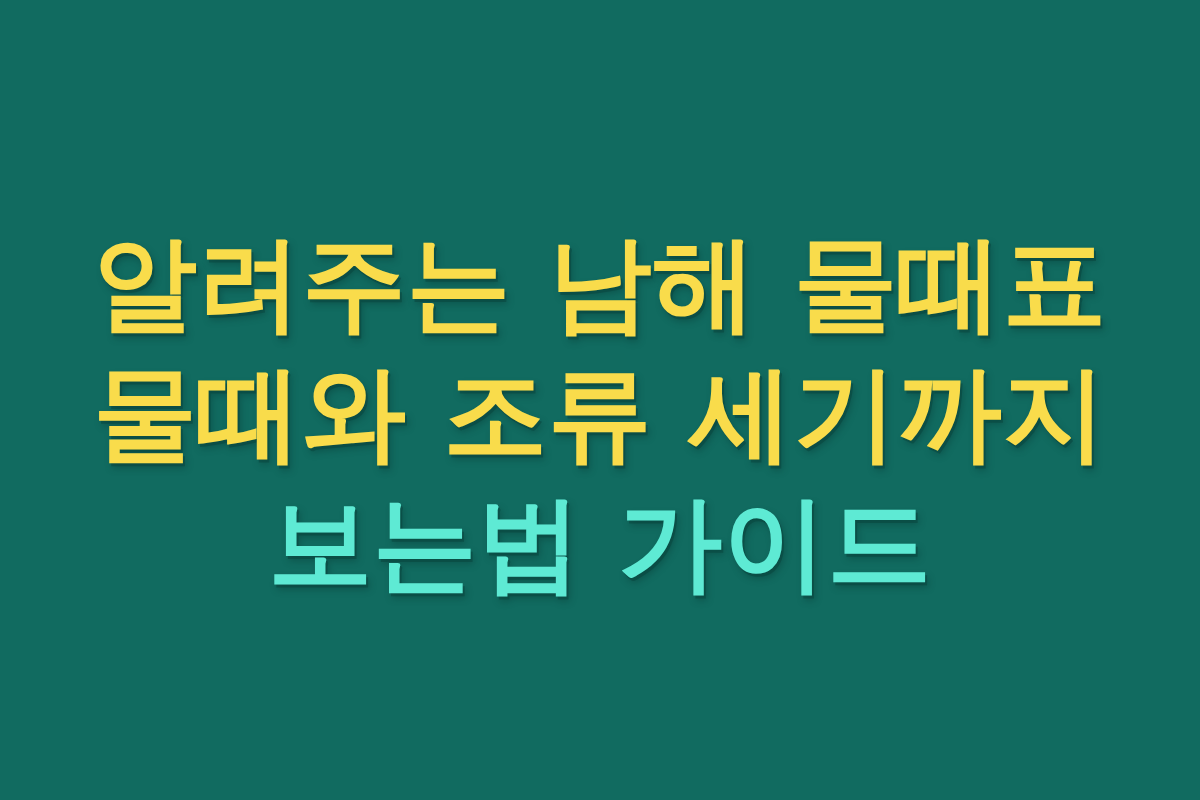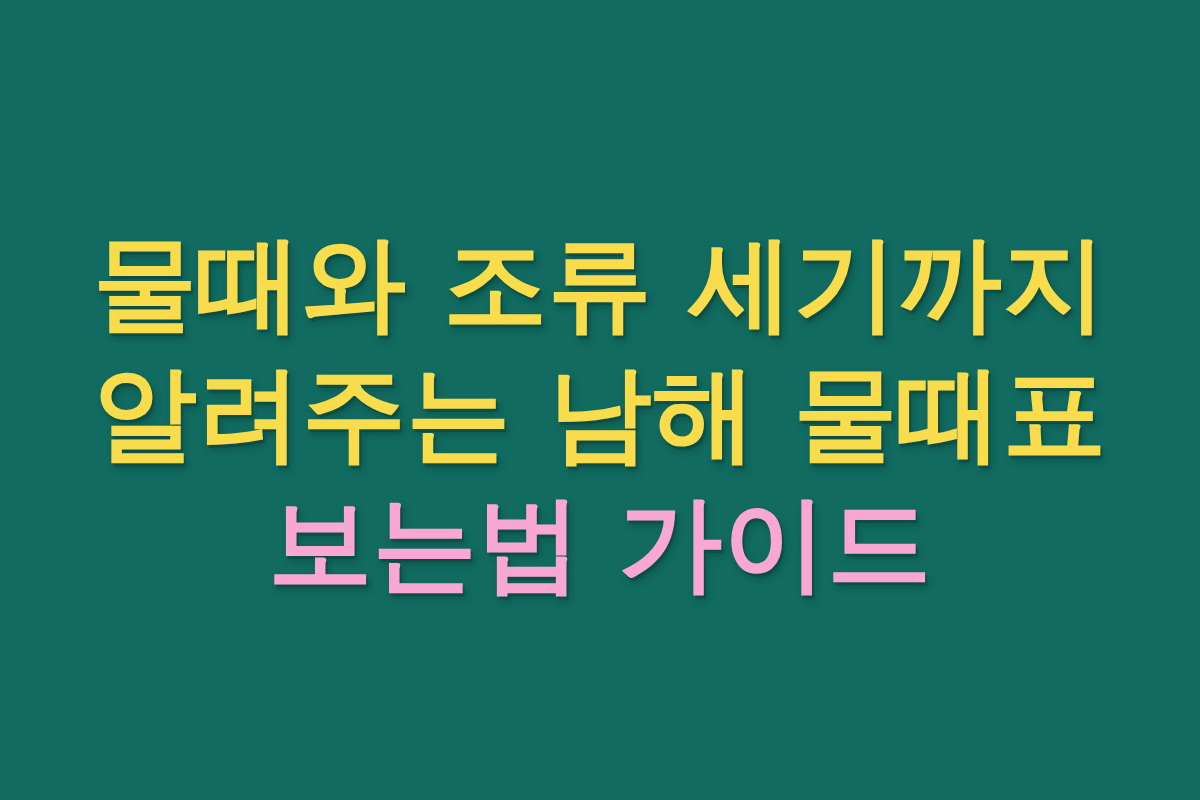--- a/index.html
+++ b/index.html
@@ -50,17 +50,17 @@
 
   .title-line.line-1 { font-size: 104px; }
   .title-line.line-2 { font-size: 104px; }
   .title-line.line-3 { font-size: 104px; }
 </style>
 </head>
 <body>
 
 <div id="banner" style="background: rgb(17, 107, 96);">
   <div id="title-block">
+    <span class="title-line line-2" style="color: rgb(249, 220, 75);">알려주는 남해 물때표</span>
     <span class="title-line line-1" style="color: rgb(249, 220, 75);">물때와 조류 세기까지</span>
-    <span class="title-line line-2" style="color: rgb(249, 220, 75);">알려주는 남해 물때표</span>
-    <span class="title-line line-3" style="color: #f9a8d4;">보는법 가이드</span>
+    <span class="title-line line-3" style="color: #5eead4;">보는법 가이드</span>
   </div>
 </div>
 
 </body></html>

